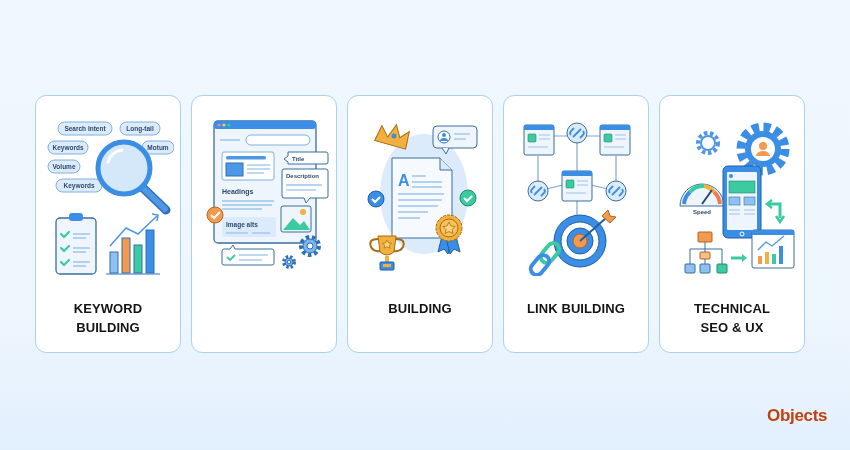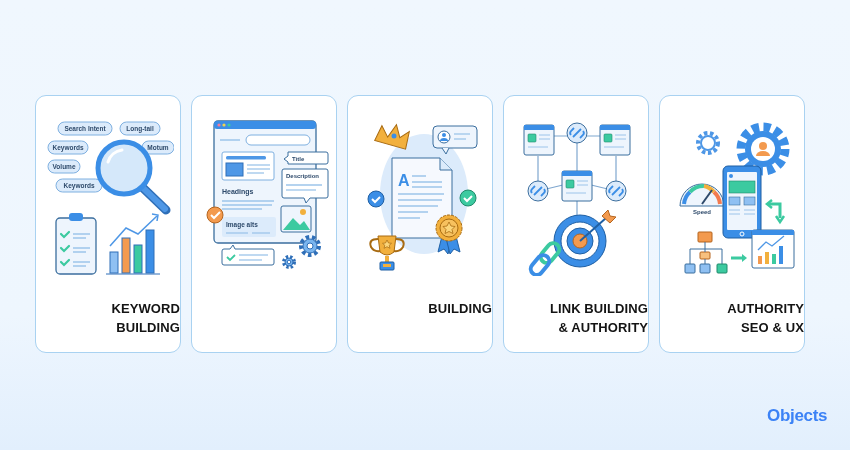--- a/index.html
+++ b/index.html
@@ -3,24 +3,24 @@
 <meta charset="utf-8">
 <style>
   html,body{margin:0;padding:0;}
   body{width:850px;height:450px;overflow:hidden;position:relative;
     background:linear-gradient(180deg,#f0f7fe 0%,#eef6fe 70%,#e2effd 100%);
     font-family:"Liberation Sans",sans-serif;}
   .cards{position:absolute;left:35px;top:95px;display:flex;gap:10px;}
   .card{width:146px;height:258px;background:#fff;border:1.5px solid #a9d2f1;border-radius:11px;
     box-sizing:border-box;position:relative;}
   .illus{position:absolute;left:8px;top:10px;width:130px;height:170px;}
-  .title{position:absolute;left:0;right:0;top:203px;text-align:right;font-weight:700;
+  .title{position:absolute;left:0;right:0;top:203px;text-align:center;font-weight:700;
     font-size:13px;line-height:19px;color:#141414;letter-spacing:0.1px;}
   .title span{display:block;}
-  .logo{position:absolute;left:767px;top:406px;font-weight:700;font-size:17px;color:#3b82f6;letter-spacing:-0.3px;}
+  .logo{position:absolute;left:767px;top:406px;font-weight:700;font-size:17px;color:#c2410c;letter-spacing:-0.3px;}
 </style>
 </head>
 <body>
 
 <div class="cards">
 
   <div class="card">
     <svg class="illus" viewBox="0 0 130 170">
       <g font-family="Liberation Sans, sans-serif" font-size="6.5" font-weight="700" fill="#2e4a6b">
         <g>
@@ -281,21 +281,20 @@
         <line x1="68" y1="135" x2="94" y2="112" stroke="#1f5fa3" stroke-width="2"></line>
         <path d="M90 110 l6 -6 2 6 6 1 -6 6 Z" fill="#f39a4e" stroke="#b5651f"></path>
       </g>
       <g>
         <rect x="32" y="136" width="12" height="22" rx="6" fill="none" stroke="#3ccaa0" stroke-width="4" transform="rotate(40 38 147)"></rect>
         <rect x="22" y="148" width="12" height="22" rx="6" fill="none" stroke="#3b8ee6" stroke-width="4" transform="rotate(40 28 159)"></rect>
       </g>
     </svg>
     <div class="title">
       <span>LINK BUILDING</span>
-      <span>&amp; AUTHORITY</span>
     </div>
   </div>
 
   <div class="card">
     <svg class="illus" viewBox="0 0 130 170">
       <g>
         <circle cx="95" cy="43" r="22" fill="none" stroke="#3b8ee6" stroke-width="9" stroke-dasharray="7 4.5"></circle>
         <circle cx="95" cy="43" r="18" fill="#3b8ee6"></circle>
         <circle cx="95" cy="43" r="12" fill="#fff"></circle>
         <circle cx="95" cy="40" r="4" fill="#f39a4e"></circle>
@@ -354,19 +353,19 @@
         <rect x="84" y="124" width="42" height="38" rx="2" fill="#fff" stroke="#3b6e9e"></rect>
         <rect x="84" y="124" width="42" height="5" fill="#3b8ee6"></rect>
         <rect x="90" y="150" width="4" height="8" fill="#f39a4e"></rect>
         <rect x="97" y="146" width="4" height="12" fill="#f2b03d"></rect>
         <rect x="104" y="148" width="4" height="10" fill="#3ccaa0"></rect>
         <rect x="111" y="140" width="4" height="18" fill="#3b8ee6"></rect>
         <polyline points="90,144 98,136 104,140 116,130" stroke="#4e97e6" stroke-width="1.3" fill="none"></polyline>
       </g>
     </svg>
     <div class="title">
-      <span>AUTHORITY</span>
+      <span>TECHNICAL</span>
       <span>SEO &amp; UX</span>
     </div>
   </div>
 </div>
 
 <div class="logo">Objects</div>
 
 </body></html>

